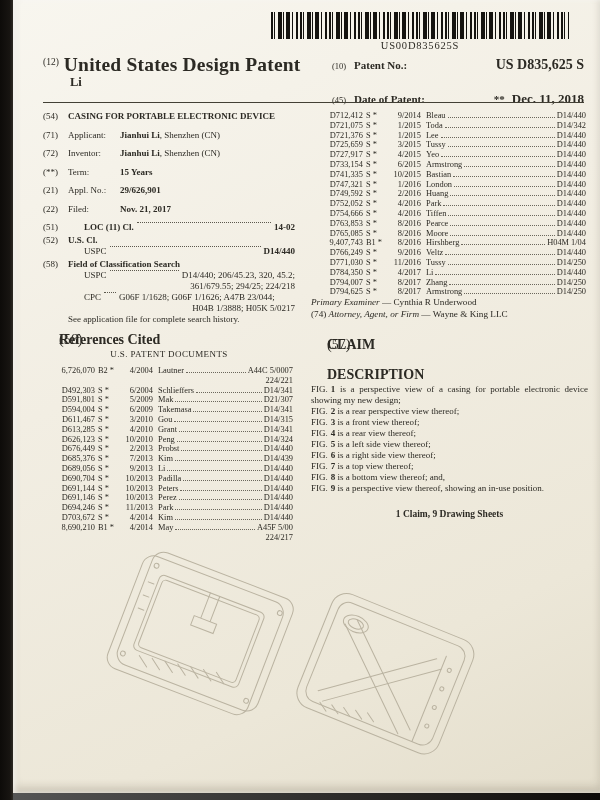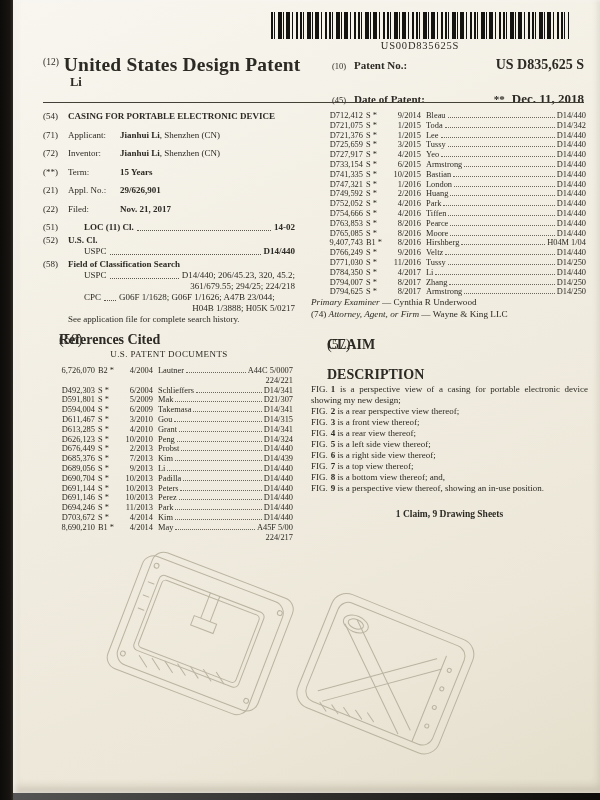--- a/index.html
+++ b/index.html
@@ -46,21 +46,21 @@
   .columns{position:absolute;left:30px;top:111px;right:12px;display:flex;gap:16px;font-size:9px;line-height:11px;}
   .col-left{width:252px;flex:none;}
   .col-right{flex:1;min-width:0;}
   .entry{display:flex;margin-bottom:7.5px;}
   .e-code{width:25px;flex:none;}
   .e-label{width:52px;flex:none;}
   .e-body{flex:1;}
   .bold{font-weight:bold;}
   .it{font-style:italic;}
   .ldr{flex:1;border-bottom:1.2px dotted #5c584d;margin:0 3px 2px 3px;min-width:5px;}
-  .flexline{display:flex;align-items:flex-end;padding-left:16px;}
+  .flexline{display:flex;align-items:flex-start;padding-left:16px;}
   .rt{text-align:right;}
   .sec-head{position:relative;font-weight:bold;margin:9px 0 4px 16px;font-size:14px;}
   .sec-code{position:absolute;left:0;font-weight:normal;}
   .subhead{text-align:center;letter-spacing:.4px;margin:3px 0 6px 0;}
   
   .refs{margin:0 2px 0 6px;font-size:8.4px;line-height:9.8px;}
   .ref-line{display:flex;align-items:baseline;}
   .r-num{width:46px;flex:none;text-align:right;}
   .r-kind{width:20px;flex:none;padding-left:3px;}
   .r-date{width:35px;flex:none;text-align:right;}

